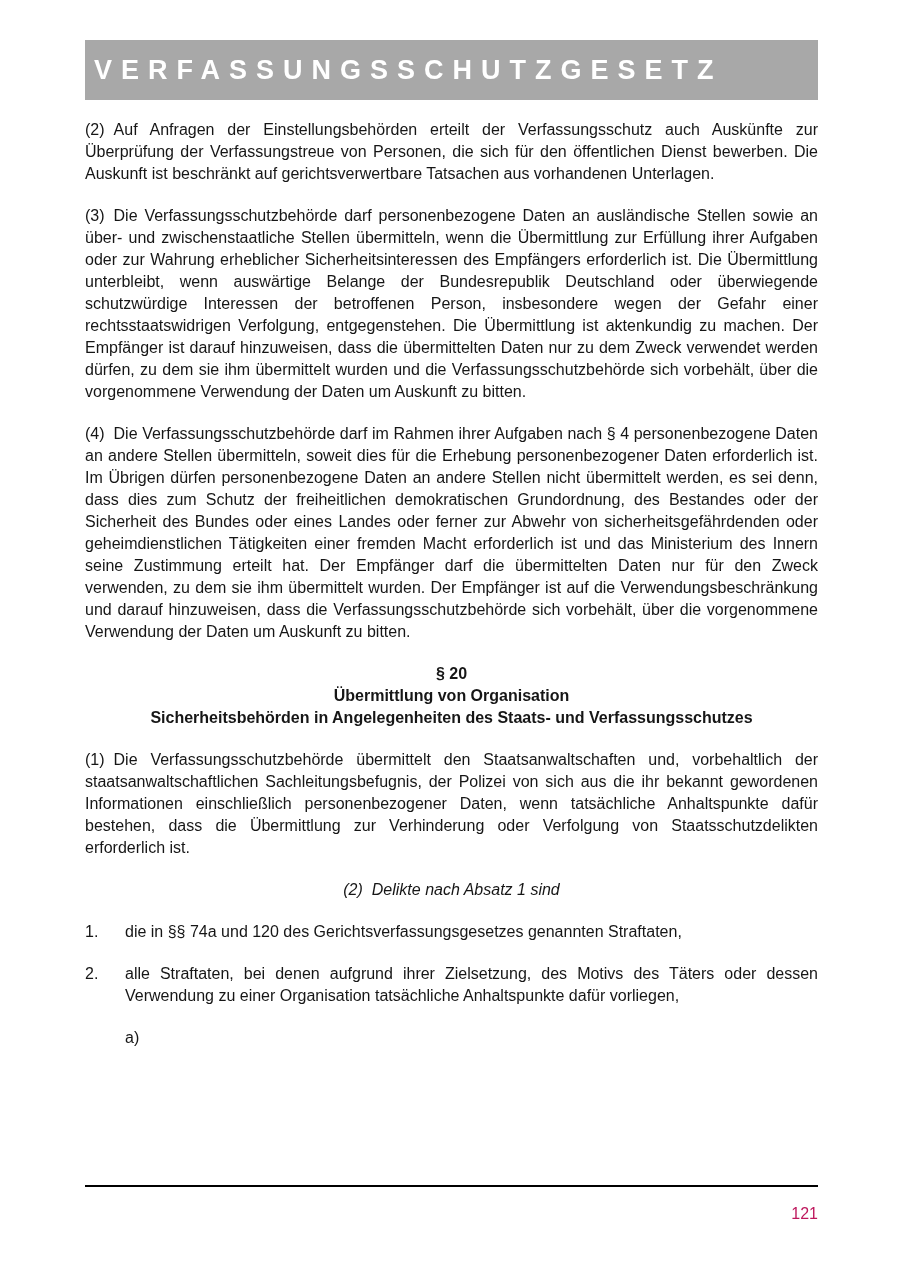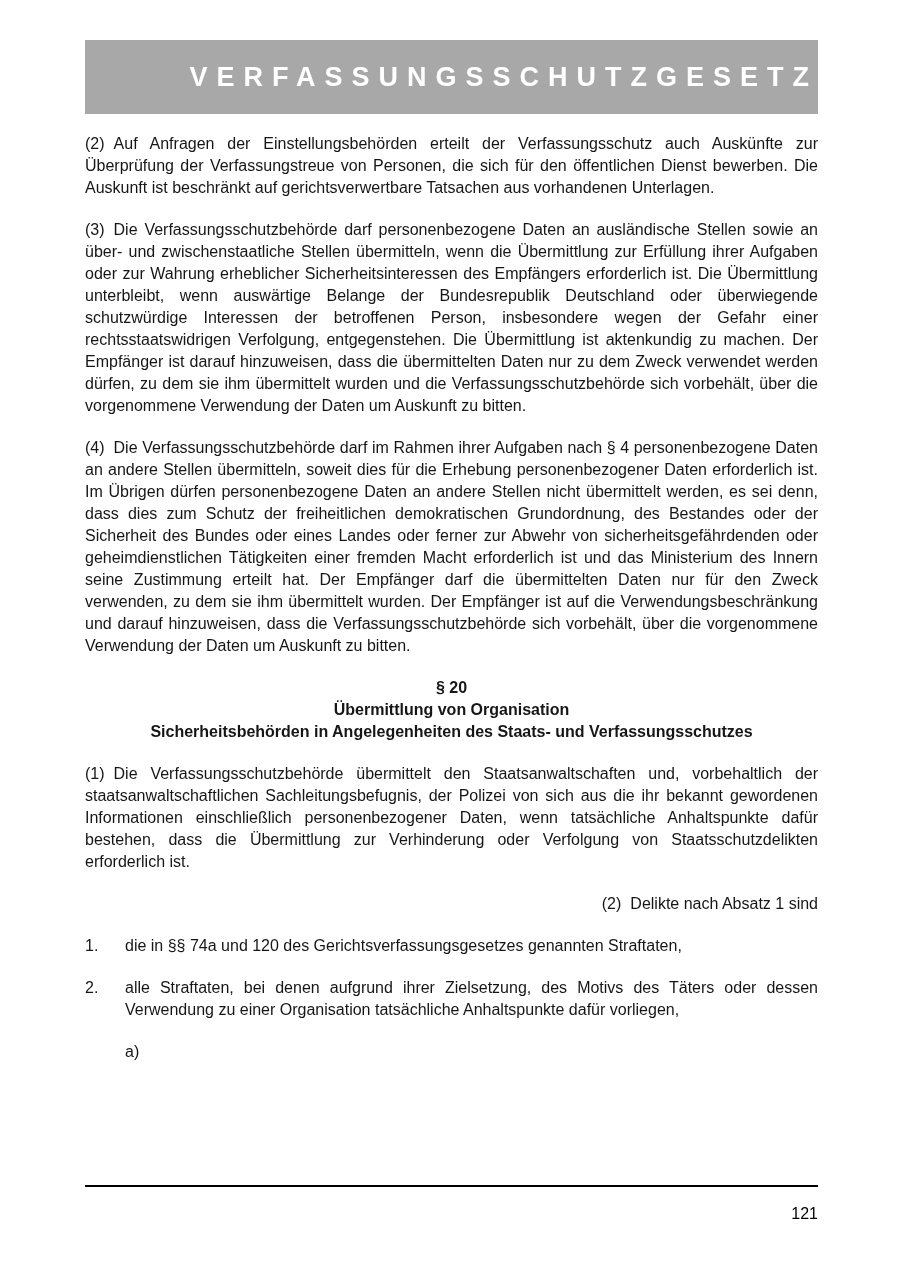--- a/index.html
+++ b/index.html
@@ -17,46 +17,47 @@
     background: #ffffff;
     overflow: hidden;
   }
   .content {
     position: absolute;
     left: 85px;
     top: 40px;
     width: 733px;
   }
   .banner {
-    height: 74px;
+    height: 60px;
     background: #a8a8a8;
     display: flex;
     align-items: center;
-    justify-content: flex-end;
+    justify-content: flex-start;
     margin-bottom: 19px;
   }
   .banner-title {
     color: #ffffff;
     font-weight: bold;
     font-size: 27px;
     letter-spacing: 9px;
     text-indent: 9px; 
     white-space: nowrap;
   }
   .para {
     font-size: 16px;
     line-height: 22px;
     text-align: justify;
     margin-bottom: 20px;
   }
   .para .pmark {
     margin-right: 9px;
   }
   .para.noslash {
-    text-align: right;
+    text-align: center;
+    font-style: italic;
   }
   .section-heading {
     text-align: center;
     font-weight: bold;
     font-size: 16px;
     line-height: 22px;
     margin-bottom: 20px;
   }
   .list-row {
     display: flex;
@@ -79,21 +80,21 @@
     left: 85px;
     width: 733px;
     top: 1185px;
     border-top: 2px solid #000000;
   }
   .page-number {
     position: absolute;
     right: 82px;
     top: 1205px;
     font-size: 16px;
-    color: #000000;
+    color: #be185d;
   }
 </style>
 </head>
 <body>
 
 <div class="page">
   <div class="content">
 
     <div class="banner">
       <span class="banner-title">VERFASSUNGSSCHUTZGESETZ</span>

